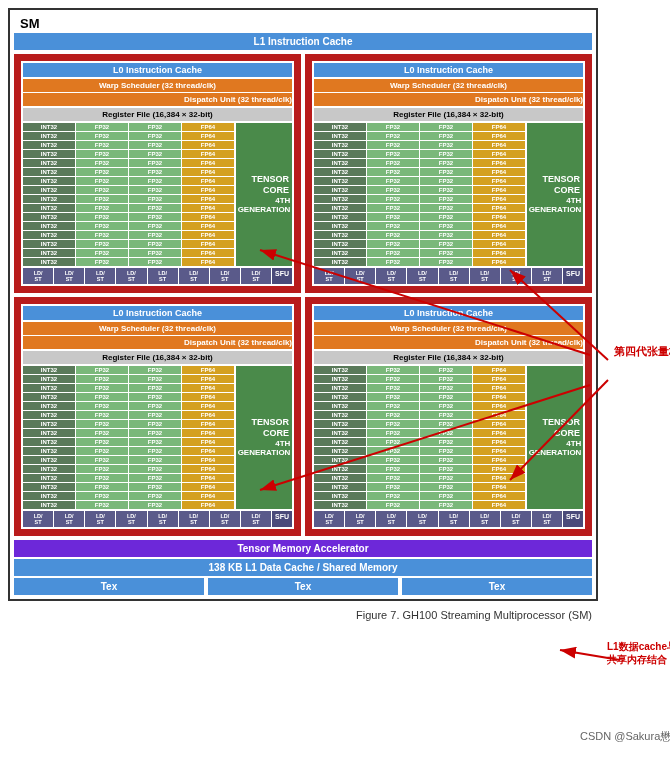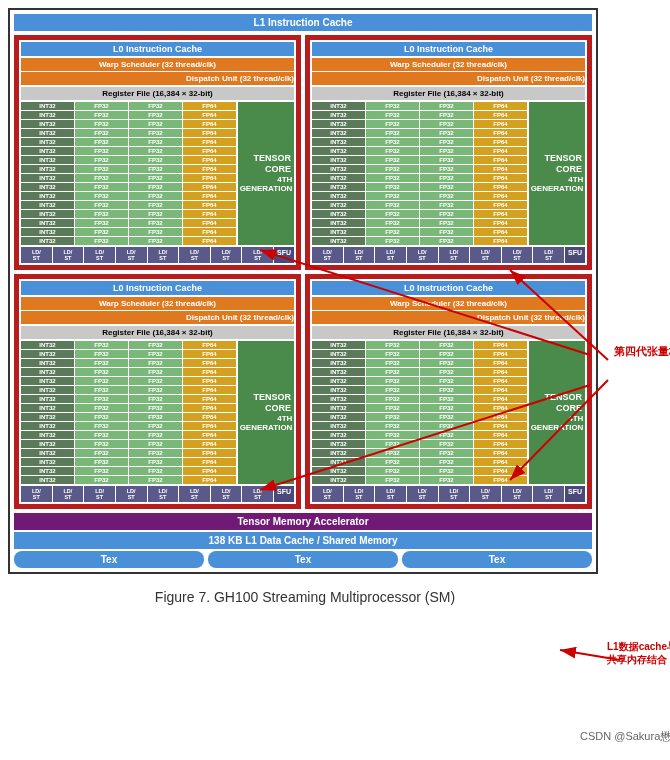--- a/index.html
+++ b/index.html
@@ -39,21 +39,21 @@
     }
 
     .two-col {
       display: flex;
       gap: 4px;
       margin-bottom: 4px;
     }
 
     .sub-block {
       flex: 1;
-      border: 5px solid #b91c1c;
+      border: 7px solid #b91c1c;
       padding: 2px;
     }
 
     .l0-cache-bar {
       background: #4a90d9;
       color: #fff;
       text-align: center;
       font-size: 9px;
       font-weight: bold;
       padding: 2px 0;
@@ -171,21 +171,21 @@
     .sfu-cell {
       background: #4a4a7a;
       color: #fff;
       font-size: 7px;
       padding: 2px 3px;
       text-align: center;
       font-weight: bold;
     }
 
     .tensor-memory-bar {
-      background: #701a75;
+      background: #6d28d9;
       color: #fff;
       text-align: center;
       font-size: 10px;
       font-weight: bold;
       padding: 3px 0;
       margin-top: 4px;
       margin-bottom: 2px;
     }
 
     .l1-data-cache-bar {
@@ -204,28 +204,27 @@
     }
 
     .tex-cell {
       background: #4a90d9;
       color: #fff;
       text-align: center;
       font-size: 10px;
       font-weight: bold;
       padding: 3px 0;
       flex: 1;
-      border-radius: 8px;
     }
 
     .figure-caption {
-      text-align: center;
-      font-size: 14px;
+      text-align: right;
+      font-size: 11px;
       color: #333;
-      margin-top: 15px;
+      margin-top: 8px;
       padding-left: 10px;
     }
 
     
     .outer-wrapper {
       position: relative;
       width: 670px;
     }
 
     .main-content {
@@ -242,20 +241,21 @@
       height: 760px;
       pointer-events: none;
     }
   </style>
 </head>
 <body>
 
 <div class="outer-wrapper">
   <div class="main-content">
     <div class="sm-block">
+      <div class="sm-title">SM</div>
 
       <div class="l1-cache-bar">L1 Instruction Cache</div>
 
       <div class="two-col">
 
         <div class="sub-block">
           <div class="l0-cache-bar">L0 Instruction Cache</div>
           <div class="warp-scheduler-bar">Warp Scheduler (32 thread/clk)</div>
           <div class="dispatch-unit-bar">Dispatch Unit (32 thread/clk)</div>
           <div class="register-file-bar">Register File (16,384 × 32-bit)</div>

